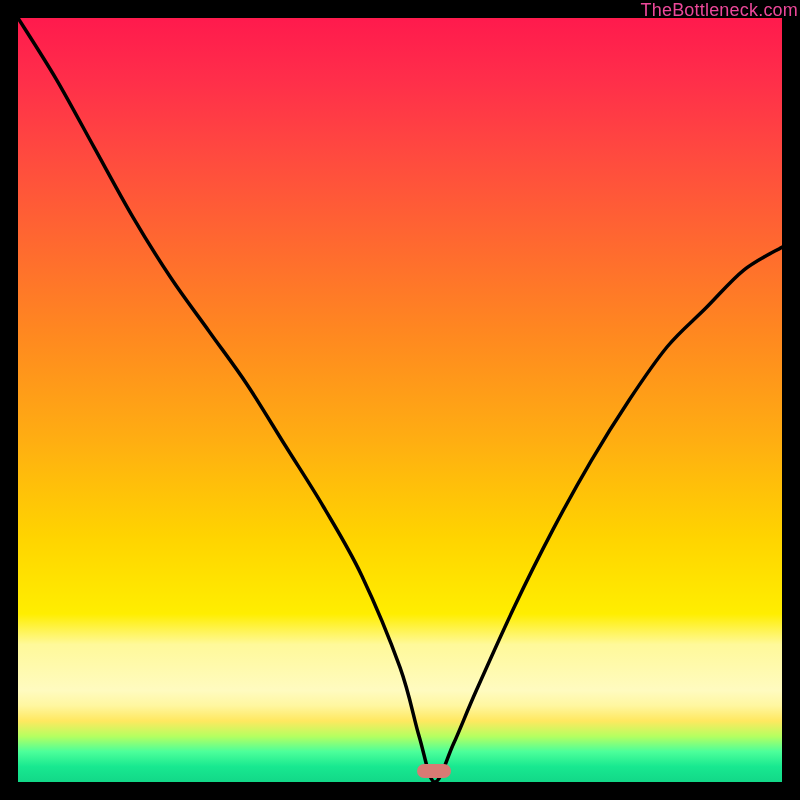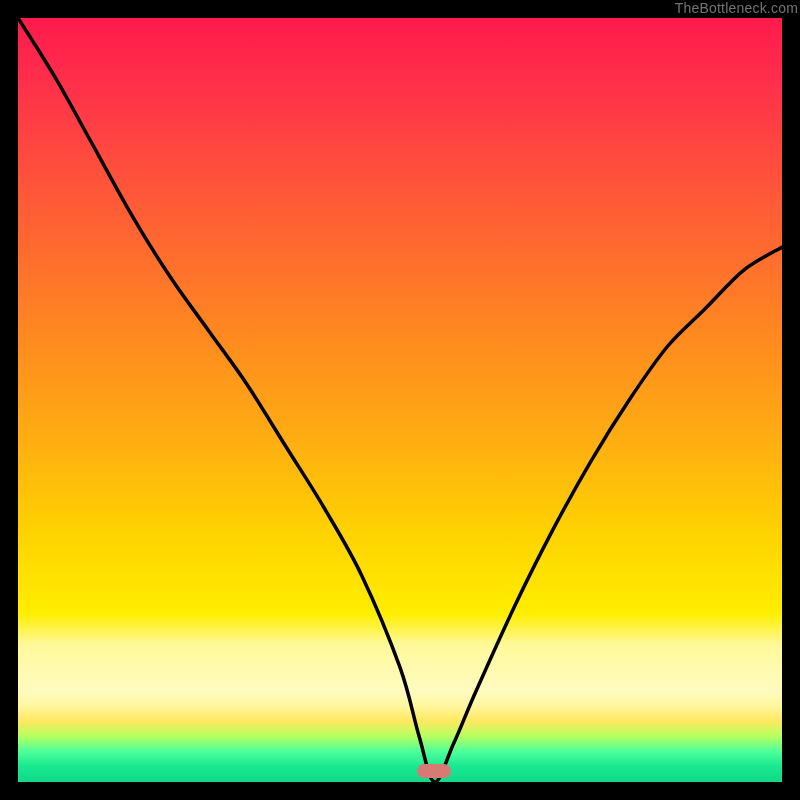--- a/index.html
+++ b/index.html
@@ -64,22 +64,22 @@
     width: 34px;
     height: 14px;
     border-radius: 7px;
     background: #d87a74;
     transform: translate(-50%, -50%);
   }
   .watermark {
     position: absolute;
     top: 0px;
     right: 2px;
-    color: #737373;
-    font-size: 14px;
+    color: #ec4899;
+    font-size: 18px;
     font-weight: 500;
     letter-spacing: 0.2px;
     user-select: none;
   }
 </style>
 </head>
 <body>
 
 <div class="frame">
   <div class="plot-area">

